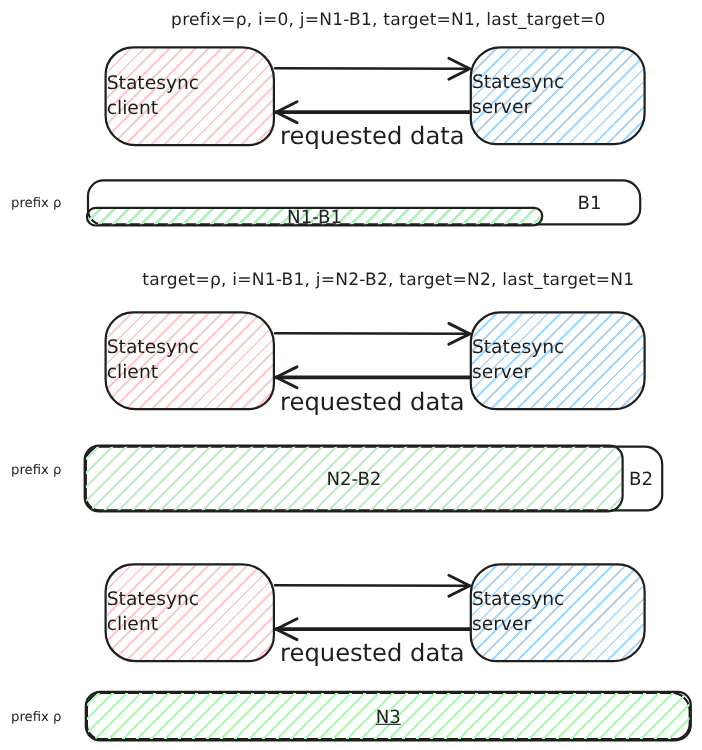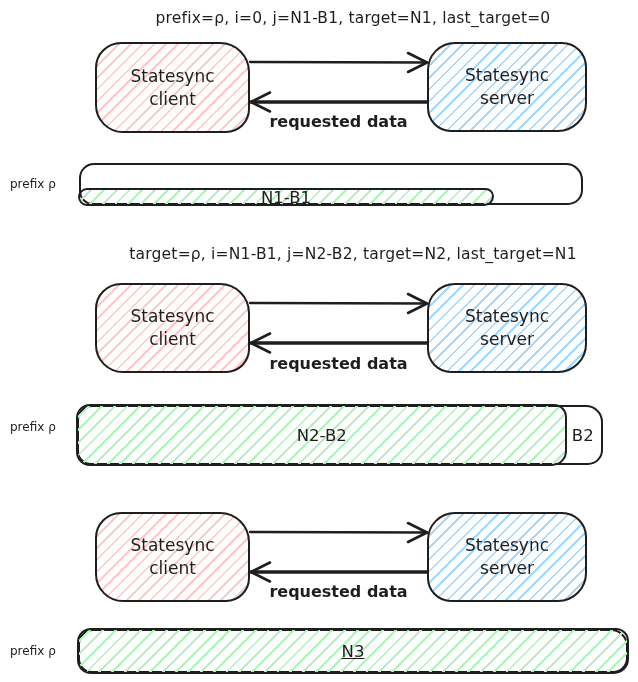--- a/index.html
+++ b/index.html
@@ -8,35 +8,35 @@
     font-family:"DejaVu Sans","Liberation Sans",sans-serif;
     color:#1e1e1e; overflow:hidden;
   }
   .stage-title {
     position:absolute; left:0; width:638px; text-align:center;
     font-size:15.5px; letter-spacing:0.2px; white-space:nowrap;margin-left:34px;
   }
   .node {
     position:absolute; box-sizing:border-box;
     border:2.6px solid #1e1e1e;
-    display:flex; flex-direction:column; align-items:center; justify-content:center;
+    display:flex; flex-direction:column; align-items:flex-start; justify-content:center;
     font-size:17px; line-height:1.35; text-align:center; background-color:#ffffff;
   }
   .node.client {
     border-radius:26px 30px 24px 28px;
     background-image:repeating-linear-gradient(135deg, transparent 0, transparent 6.5px, #ffc9c9 6.5px, #ffc9c9 8.3px);
   }
   .node.server {
     border-radius:28px 25px 29px 24px;
     background-image:repeating-linear-gradient(135deg, transparent 0, transparent 6.5px, #a5d8ff 6.5px, #a5d8ff 8.3px);
   }
   .node span { display:block; }
   .arrows { position:absolute; overflow:visible; }
   .req-label {
-    position:absolute; text-align:center; font-size:16px; white-space:nowrap;font-weight:bold;
+    position:absolute; text-align:center; font-size:22px; white-space:nowrap;
   }
   .prefix-label {
     position:absolute; font-size:12px; display:flex; align-items:center; white-space:nowrap;
   }
   .bar {
     position:absolute; box-sizing:border-box; background:#ffffff;
     border:2.6px solid #1e1e1e; border-radius:15px 17px 15px 14px;
   }
   .bar-fill {
     position:absolute; left:-2.6px; top:-2.6px; bottom:-2.6px; box-sizing:border-box;
@@ -80,20 +80,21 @@
   </svg>
 
   <div class="req-label" style="left:248px; top:112px; width:181px">requested data</div>
 
   <div class="prefix-label" style="left:10px; top:163px; height:42px">prefix ρ</div>
 
   <div class="bar" style="left:79px; top:163px; width:504px; height:42px">
     <div class="bar-fill" style="width: calc(82% + 5.2px); margin-top: 26px;">
       <span>N1-B1</span>
     </div>
+    <div class="bar-rem" style="left:82%">B1</div>
   </div>
 
   <div class="stage-title" style="top:245px">target=ρ, i=N1-B1, j=N2-B2, target=N2, last_target=N1</div>
 
   <div class="node client" style="left:95px; top:283px; width:155px; height:90px">
     <span>Statesync</span>
     <span>client</span>
   </div>
 
   <div class="node server" style="left:427px; top:283px; width:160px; height:90px">

